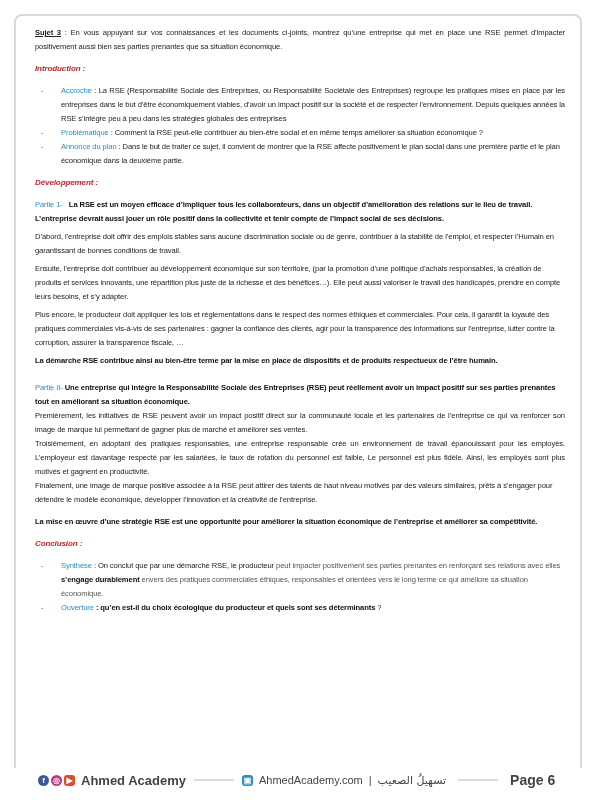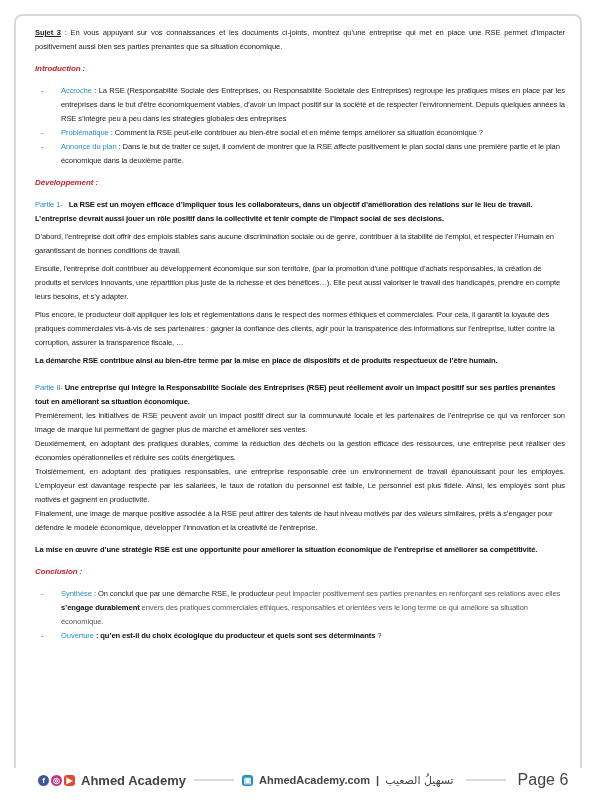--- a/index.html
+++ b/index.html
@@ -21,23 +21,23 @@
   .justify{text-align:justify;}
   .footer{position:absolute;left:0;top:768px;width:600px;height:24px;display:flex;align-items:center;background:#fff;}
   .footer-line{height:0;border-top:2px solid #d9d9d9;}
   .icons{display:flex;gap:2px;align-items:center;margin-left:38px;}
   .ic{width:11px;height:11px;border-radius:50%;display:inline-flex;align-items:center;justify-content:center;font-size:8px;color:#fff;font-weight:bold;}
   .ic.fb{background:#3b5998;}
   .ic.ig{background:#c13584;}
   .ic.yt{background:#e04a2f;border-radius:3px;}
   .ic.web{background:#2a8dbf;border-radius:3px;margin-right:6px;}
   .brand{font-size:13px;font-weight:bold;color:#444;margin-left:6px;}
-  .site{font-size:11px;font-weight:bold;color:#444;}
+  .site{font-size:11px;font-weight:normal;color:#444;}
   .arabic{font-size:11px;color:#444;margin-left:6px;font-family:"DejaVu Sans",sans-serif;}
-  .page{font-size:16px;font-weight:normal;color:#444;}
+  .page{font-size:14px;font-weight:bold;color:#444;}
 </style>
 </head>
 <body>
 
 <div class="frame"></div>
 
 <div class="content">
 
   <p class="justify"><span class="subject-label">Sujet 3</span><span> : En vous appuyant sur vos connaissances et les documents ci-joints, montrez qu’une entreprise qui met en place une RSE permet d’impacter positivement aussi bien ses parties prenantes que sa situation économique.</span></p>
 
@@ -62,21 +62,20 @@
   <p>Ensuite, l’entreprise doit contribuer au développement économique sur son territoire, (par la promotion d’une politique d’achats responsables, la création de produits et services innovants, une répartition plus juste de la richesse et des bénéfices…). Elle peut aussi valoriser le travail des handicapés, prendre en compte leurs besoins, et s’y adapter.</p>
   <div class="gap-s"></div>
   <p>Plus encore, le producteur doit appliquer les lois et réglementations dans le respect des normes éthiques et commerciales. Pour cela, il garantit la loyauté des pratiques commerciales vis-à-vis de ses partenaires : gagner la confiance des clients, agir pour la transparence des informations sur l’entreprise, lutter contre la corruption, assurer la transparence fiscale, …</p>
   <div class="gap-s"></div>
   <p class="bold">La démarche RSE contribue ainsi au bien-être terme par la mise en place de dispositifs et de produits respectueux de l’être humain.</p>
 
   <div class="gap-l"></div>
 
   <p><span class="blue">Partie II-</span><b> Une entreprise qui intègre la Responsabilité Sociale des Entreprises (RSE) peut réellement avoir un impact positif sur ses parties prenantes tout en améliorant sa situation économique.</b></p>
   <p class="justify">Premièrement, les initiatives de RSE peuvent avoir un impact positif direct sur la communauté locale et les partenaires de l’entreprise ce qui va renforcer son image de marque lui permettant de gagner plus de marché et améliorer ses ventes.</p>
-  <p class="justify">Deuxièmement, en adoptant des pratiques durables, comme la réduction des déchets ou la gestion efficace des ressources, une entreprise peut réaliser des économies opérationnelles et réduire ses coûts énergétiques.</p>
   <p class="justify">Troisièmement, en adoptant des pratiques responsables, une entreprise responsable crée un environnement de travail épanouissant pour les employés. L’employeur est davantage respecté par les salariées, le taux de rotation du personnel est faible, Le personnel est plus fidèle. Ainsi, les employés sont plus motivés et gagnent en productivité.</p>
   <p>Finalement, une image de marque positive associée à la RSE peut attirer des talents de haut niveau motivés par des valeurs similaires, prêts à s’engager pour défendre le modèle économique, développer l’innovation et la créativité de l’entreprise.</p>
   <div class="gap"></div>
   <p class="bold">La mise en œuvre d’une stratégie RSE est une opportunité pour améliorer la situation économique de l’entreprise et améliorer sa compétitivité.</p>
 
   <div class="gap"></div>
   <p class="section-title">Conclusion :</p>
   <div class="gap"></div>
 
   <ul class="list">

